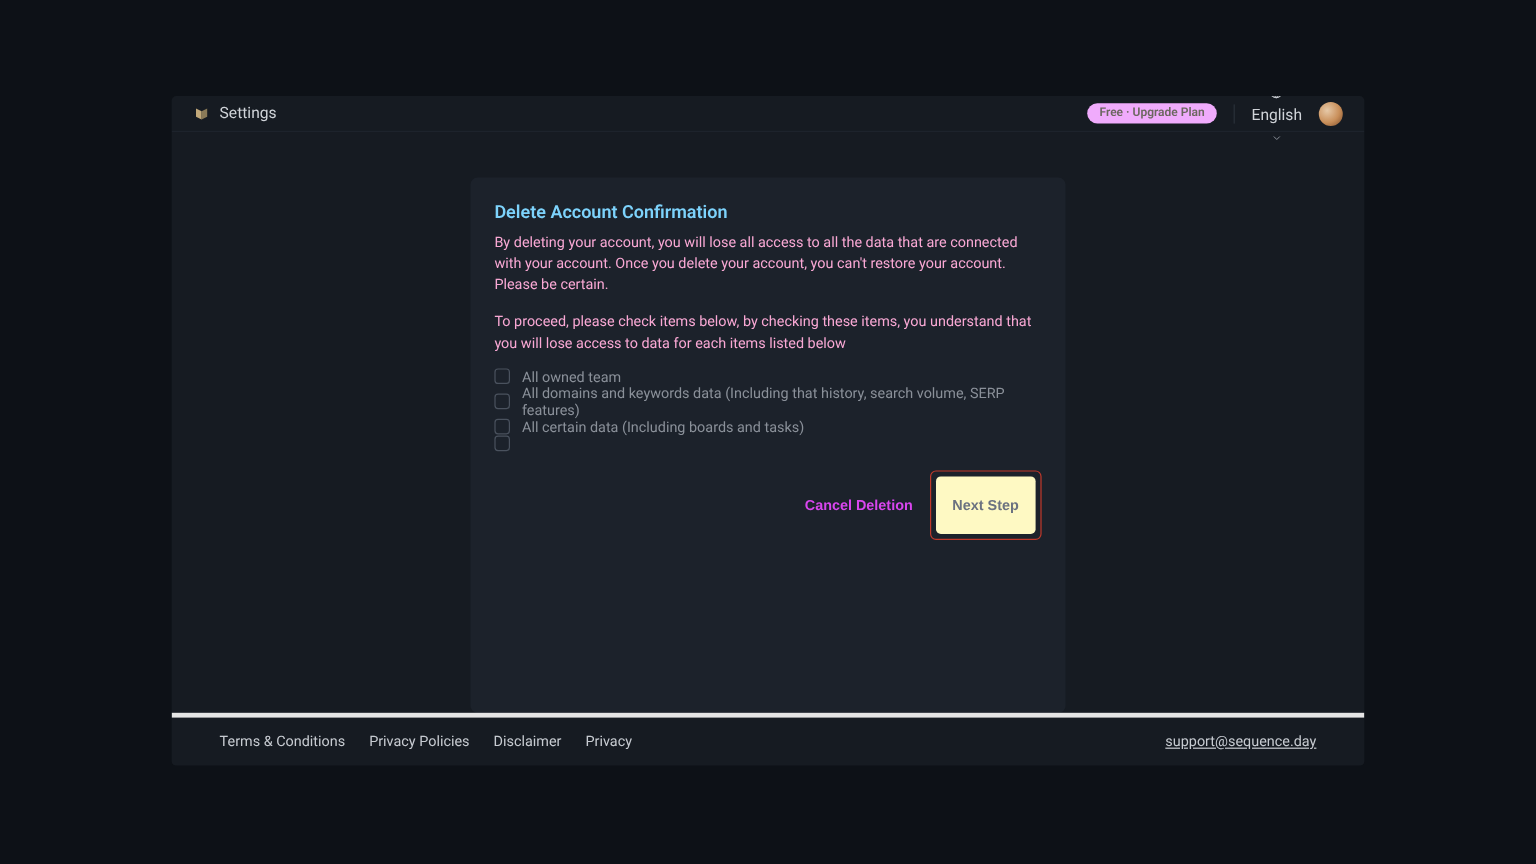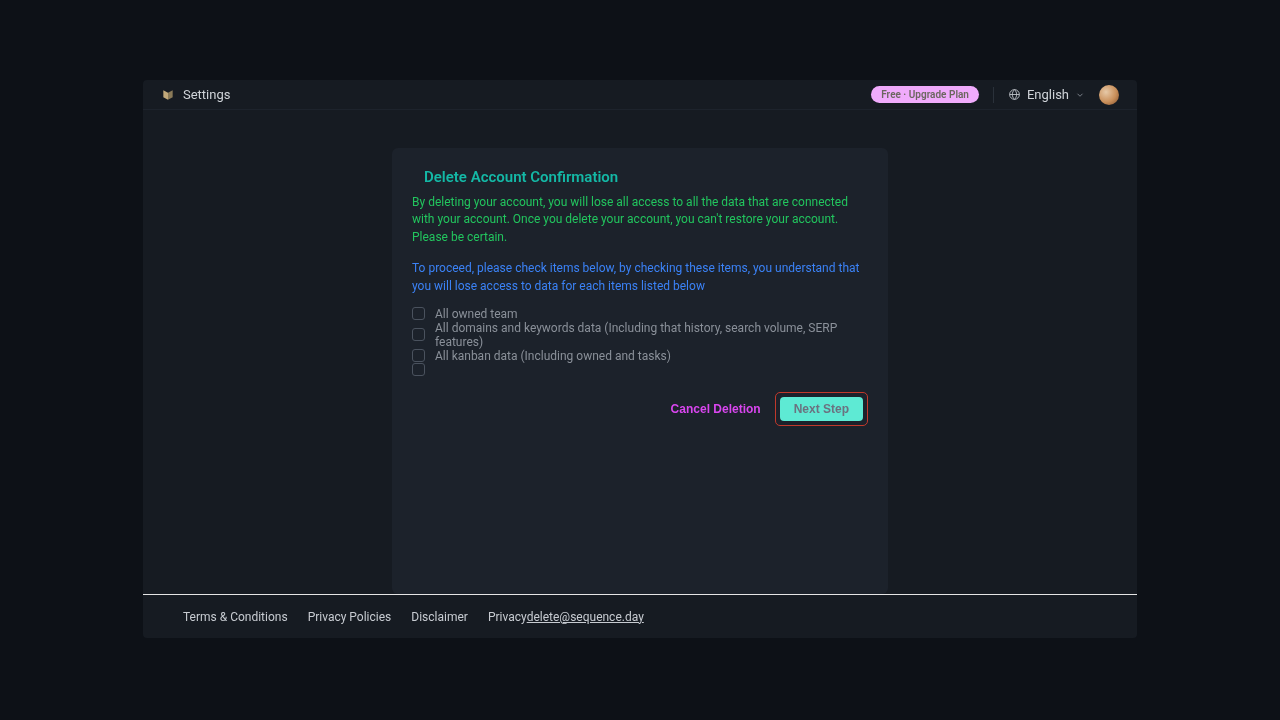--- a/index.html
+++ b/index.html
@@ -68,20 +68,21 @@
     height: 16px;
     background: #2a313a;
   }
   .lang {
     display: flex;
     align-items: center;
     gap: 6px;
     cursor: pointer;
     color: #d0d4d9;
     font-size: 13px;
+    flex-direction: column;
   }
   .globe-icon, .chevron-down-icon {
     display: inline-flex;
     align-items: center;
     justify-content: center;
   }
   .avatar {
     width: 20px;
     height: 20px;
     border-radius: 50%;
@@ -98,34 +99,33 @@
     width: 496px;
     background: #1c222b;
     border-radius: 6px;
     padding: 20px 20px 18px 20px;
     display: flex;
     flex-direction: column;
   }
   .card-title {
     font-size: 15px;
     font-weight: 600;
-    color: #14b8a6;
+    color: #7dd3fc;
     margin-bottom: 8px;
-    margin-left: 12px;
   }
   .card-desc {
     font-size: 12px;
     line-height: 1.45;
-    color: #22c55e;
+    color: #f9a8d4;
     margin-bottom: 14px;
   }
   .card-desc2 {
     font-size: 12px;
     line-height: 1.45;
-    color: #3b82f6;
+    color: #f9a8d4;
     margin-bottom: 12px;
   }
   .checks {
     display: flex;
     flex-direction: column;
     gap: 0;
     margin-bottom: 16px;
   }
   .check-row {
     display: flex;
@@ -161,32 +161,32 @@
   }
   .next-wrap {
     border: 1.5px solid #c0392b;
     border-radius: 5px;
     padding: 4px;
   }
   .next-btn {
     font-size: 12px;
     font-weight: 600;
     color: #6b7280;
-    background: #5eead4;
+    background: #fef9c3;
     border: none;
     border-radius: 4px;
-    padding: 5px 14px;
+    padding: 17px 14px;
     cursor: pointer;
   }
   .footer {
     height: 44px;
-    border-top: 1px solid #e5e5e5;
-    display: flex;
-    align-items: center;
-    justify-content: flex-start;
+    border-top: 4px solid #e5e5e5;
+    display: flex;
+    align-items: center;
+    justify-content: space-between;
     padding: 0 40px;
     flex: 0 0 44px;
   }
   .footer-left {
     display: flex;
     gap: 20px;
   }
   .footer-link {
     font-size: 12px;
     color: #c7cbd1;
@@ -244,21 +244,21 @@
         <label class="check-row">
           <span class="checkbox"></span>
           <span class="check-label">All owned team</span>
         </label>
         <label class="check-row">
           <span class="checkbox"></span>
           <span class="check-label">All domains and keywords data (Including that history, search volume, SERP features)</span>
         </label>
         <label class="check-row">
           <span class="checkbox"></span>
-          <span class="check-label">All kanban data (Including owned and tasks)</span>
+          <span class="check-label">All certain data (Including boards and tasks)</span>
         </label>
         <label class="check-row">
           <span class="checkbox"></span>
         </label>
       </div>
       <div class="actions">
         <button class="cancel-btn">Cancel Deletion</button>
         <span class="next-wrap">
           <button class="next-btn">Next Step</button>
         </span>
@@ -266,15 +266,15 @@
     </div>
   </div>
 
   <div class="footer">
     <div class="footer-left">
       <span class="footer-link">Terms &amp; Conditions</span>
       <span class="footer-link">Privacy Policies</span>
       <span class="footer-link">Disclaimer</span>
       <span class="footer-link">Privacy</span>
     </div>
-    <span class="footer-right">delete@sequence.day</span>
+    <span class="footer-right">support@sequence.day</span>
   </div>
 </div>
 
 </body></html>

